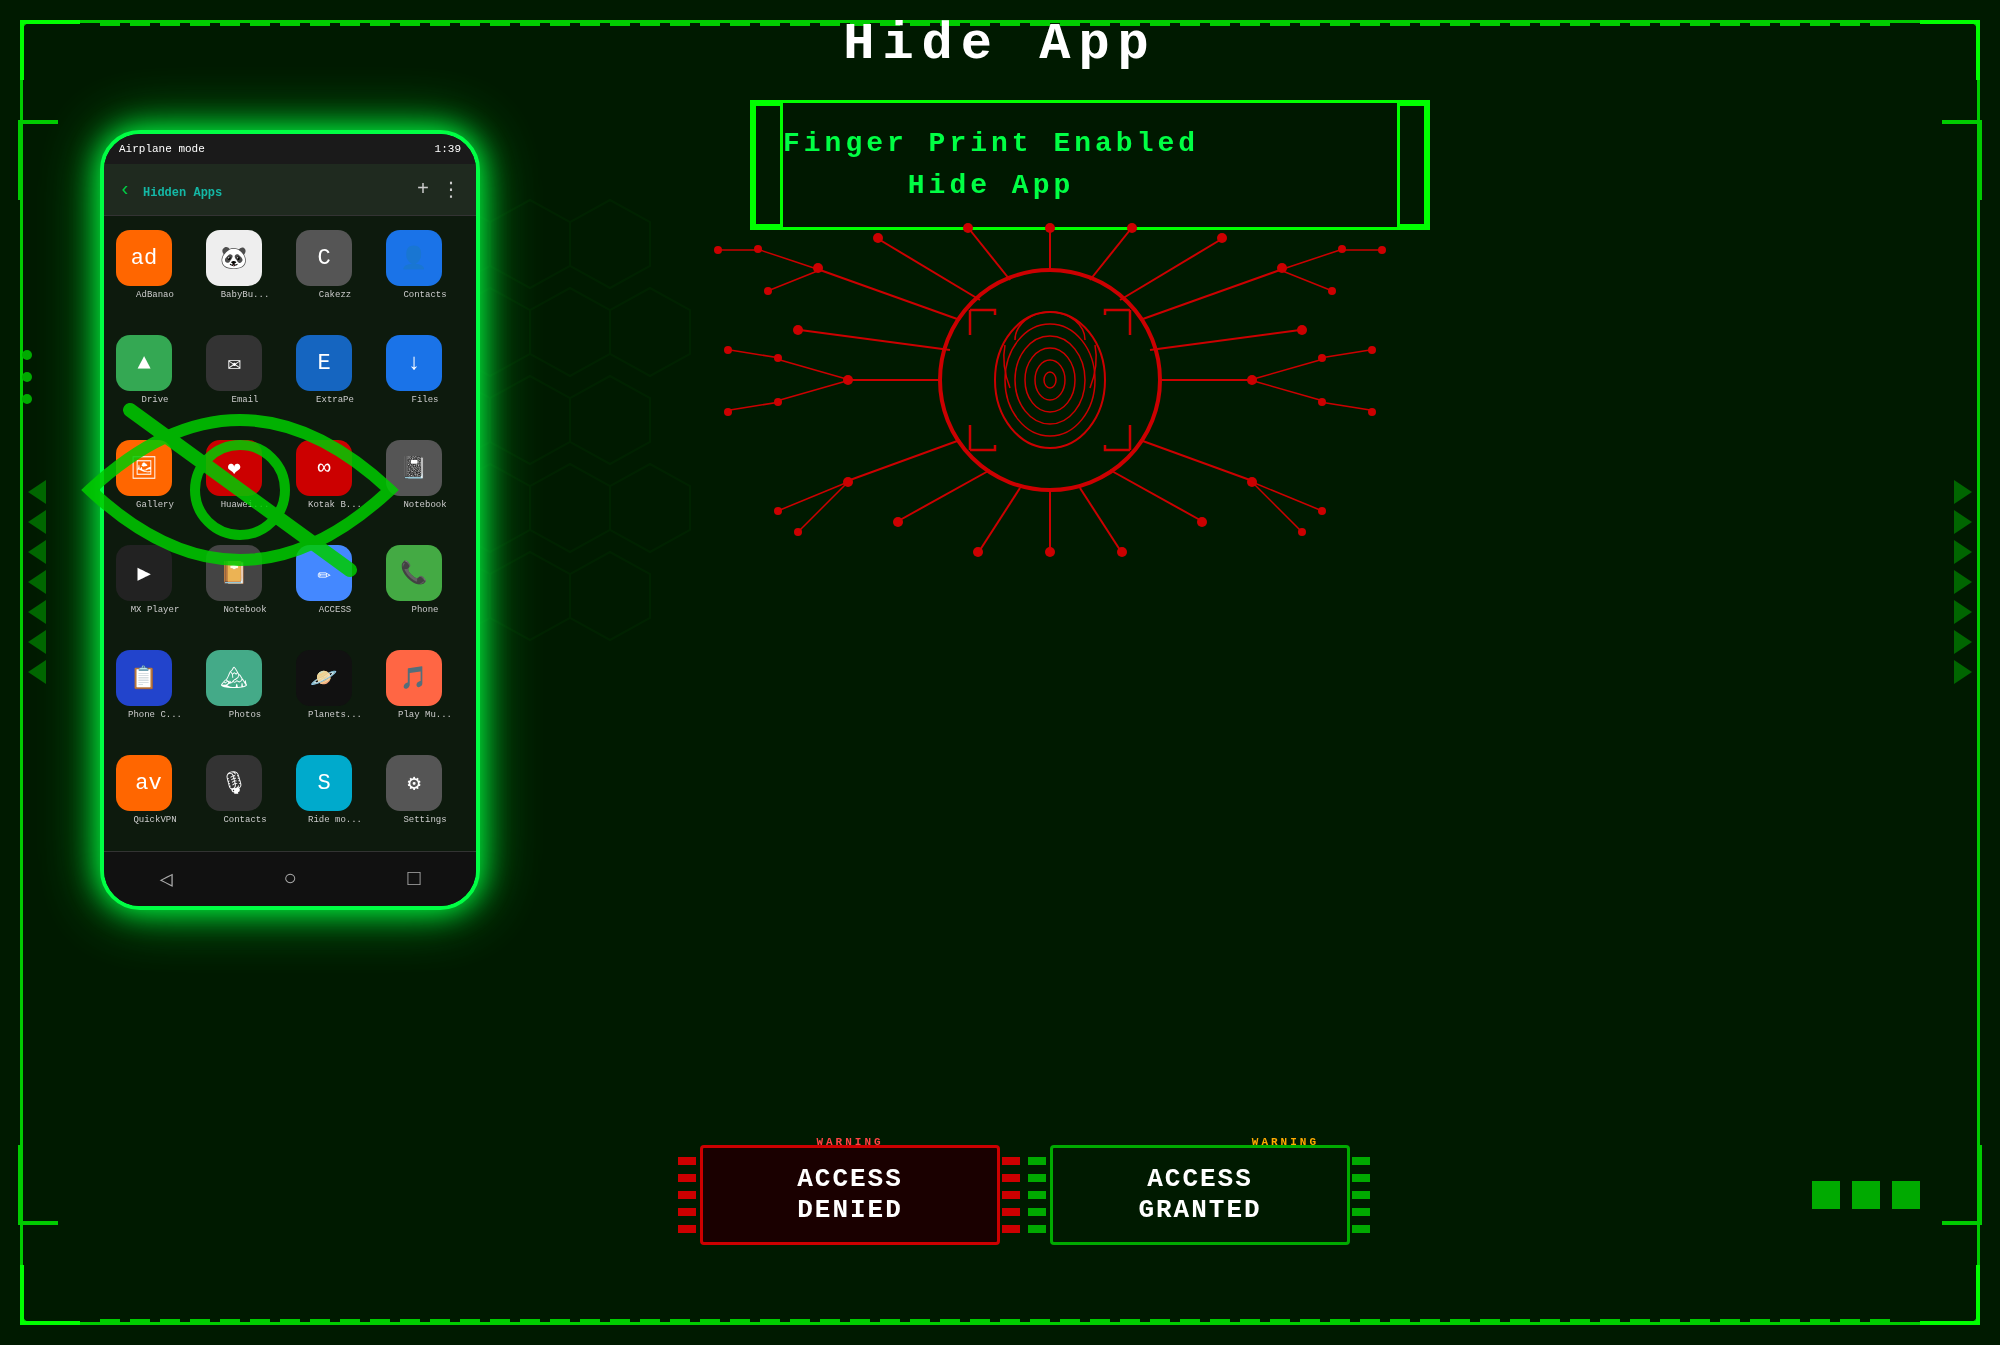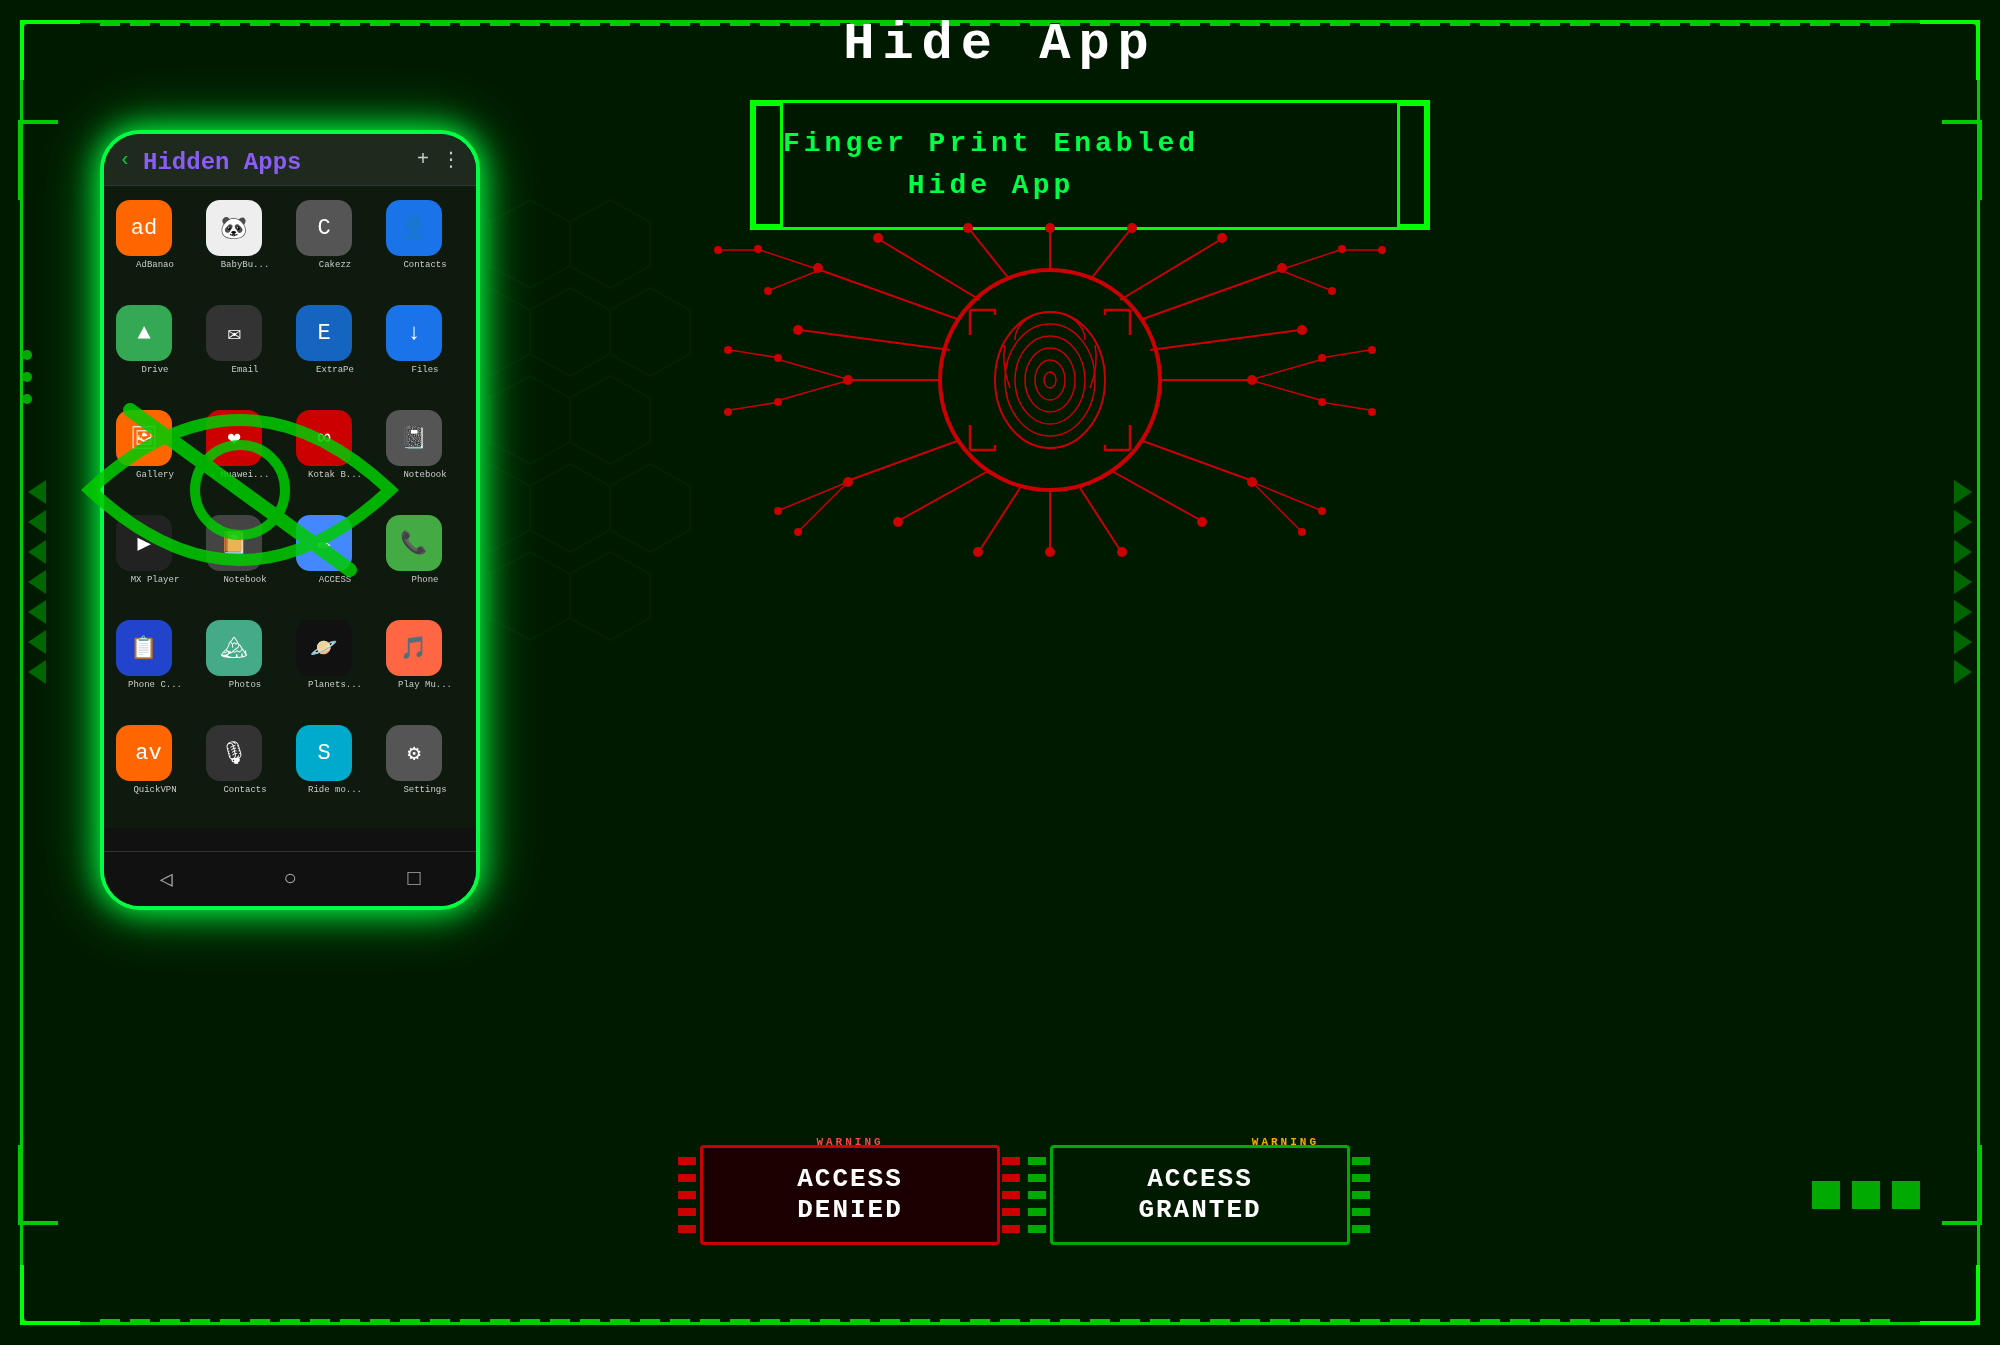--- a/index.html
+++ b/index.html
@@ -107,22 +107,22 @@
       padding: 0 15px;
       gap: 12px;
       border-bottom: 1px solid #333;
     }
     .phone-back-btn {
       color: #00cc44;
       font-size: 20px;
     }
     .phone-screen-title {
       flex: 1;
-      color: #8b5cf6;
-      font-size: 24px;
+      color: #14b8a6;
+      font-size: 12px;
       font-weight: bold;
       margin-top: 6px;
     }
     .phone-plus-btn, .phone-menu-btn {
       color: #ccc;
       font-size: 20px;
     }
 
     .phone-apps-grid {
       display: grid;
@@ -472,20 +472,24 @@
   <div class="frame-dot"></div>
   <div class="frame-dot"></div>
   <div class="frame-dot"></div>
 </div>
 
 <h1 class="page-title">Hide App</h1>
 
 <div class="phone-section">
   <div class="phone-mockup">
 
+    <div class="phone-status-bar">
+      <span>Airplane mode</span>
+      <span>1:39</span>
+    </div>
 
     <div class="phone-title-bar">
       <span class="phone-back-btn">‹</span>
       <span class="phone-screen-title">Hidden Apps</span>
       <span class="phone-plus-btn">+</span>
       <span class="phone-menu-btn">⋮</span>
     </div>
 
     <div class="phone-apps-grid" id="apps-grid">
     <div class="app-item">

